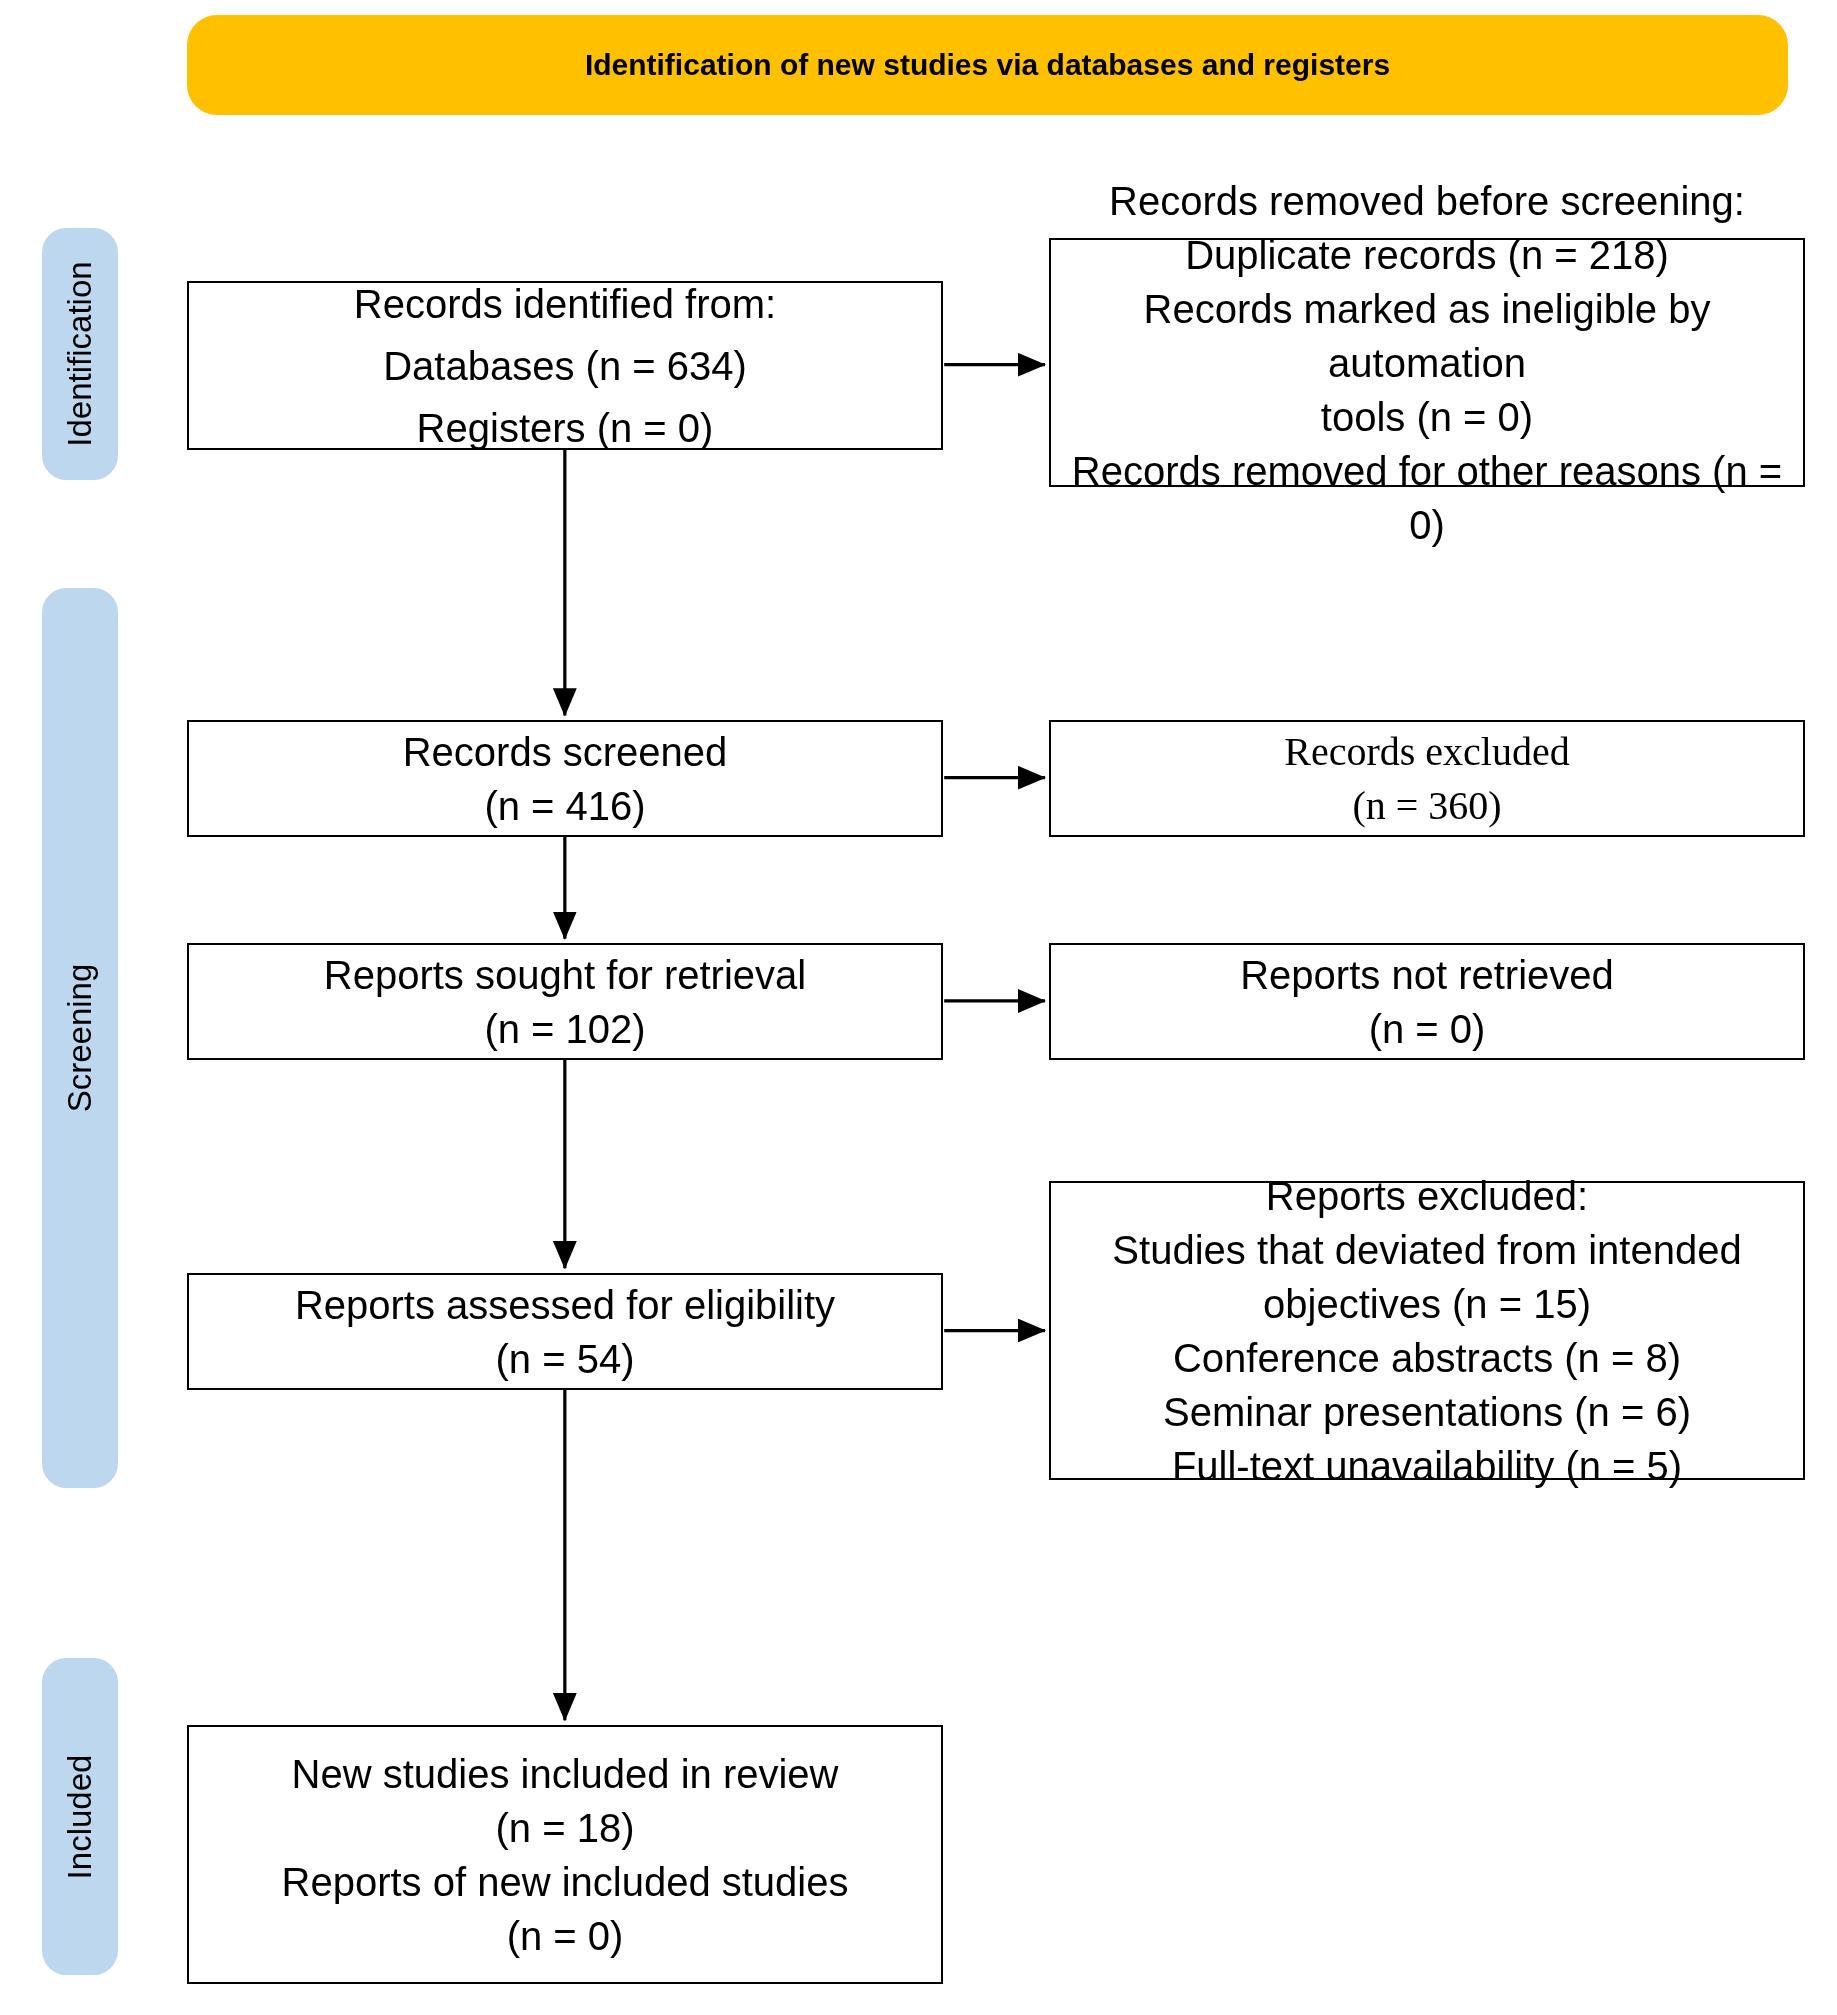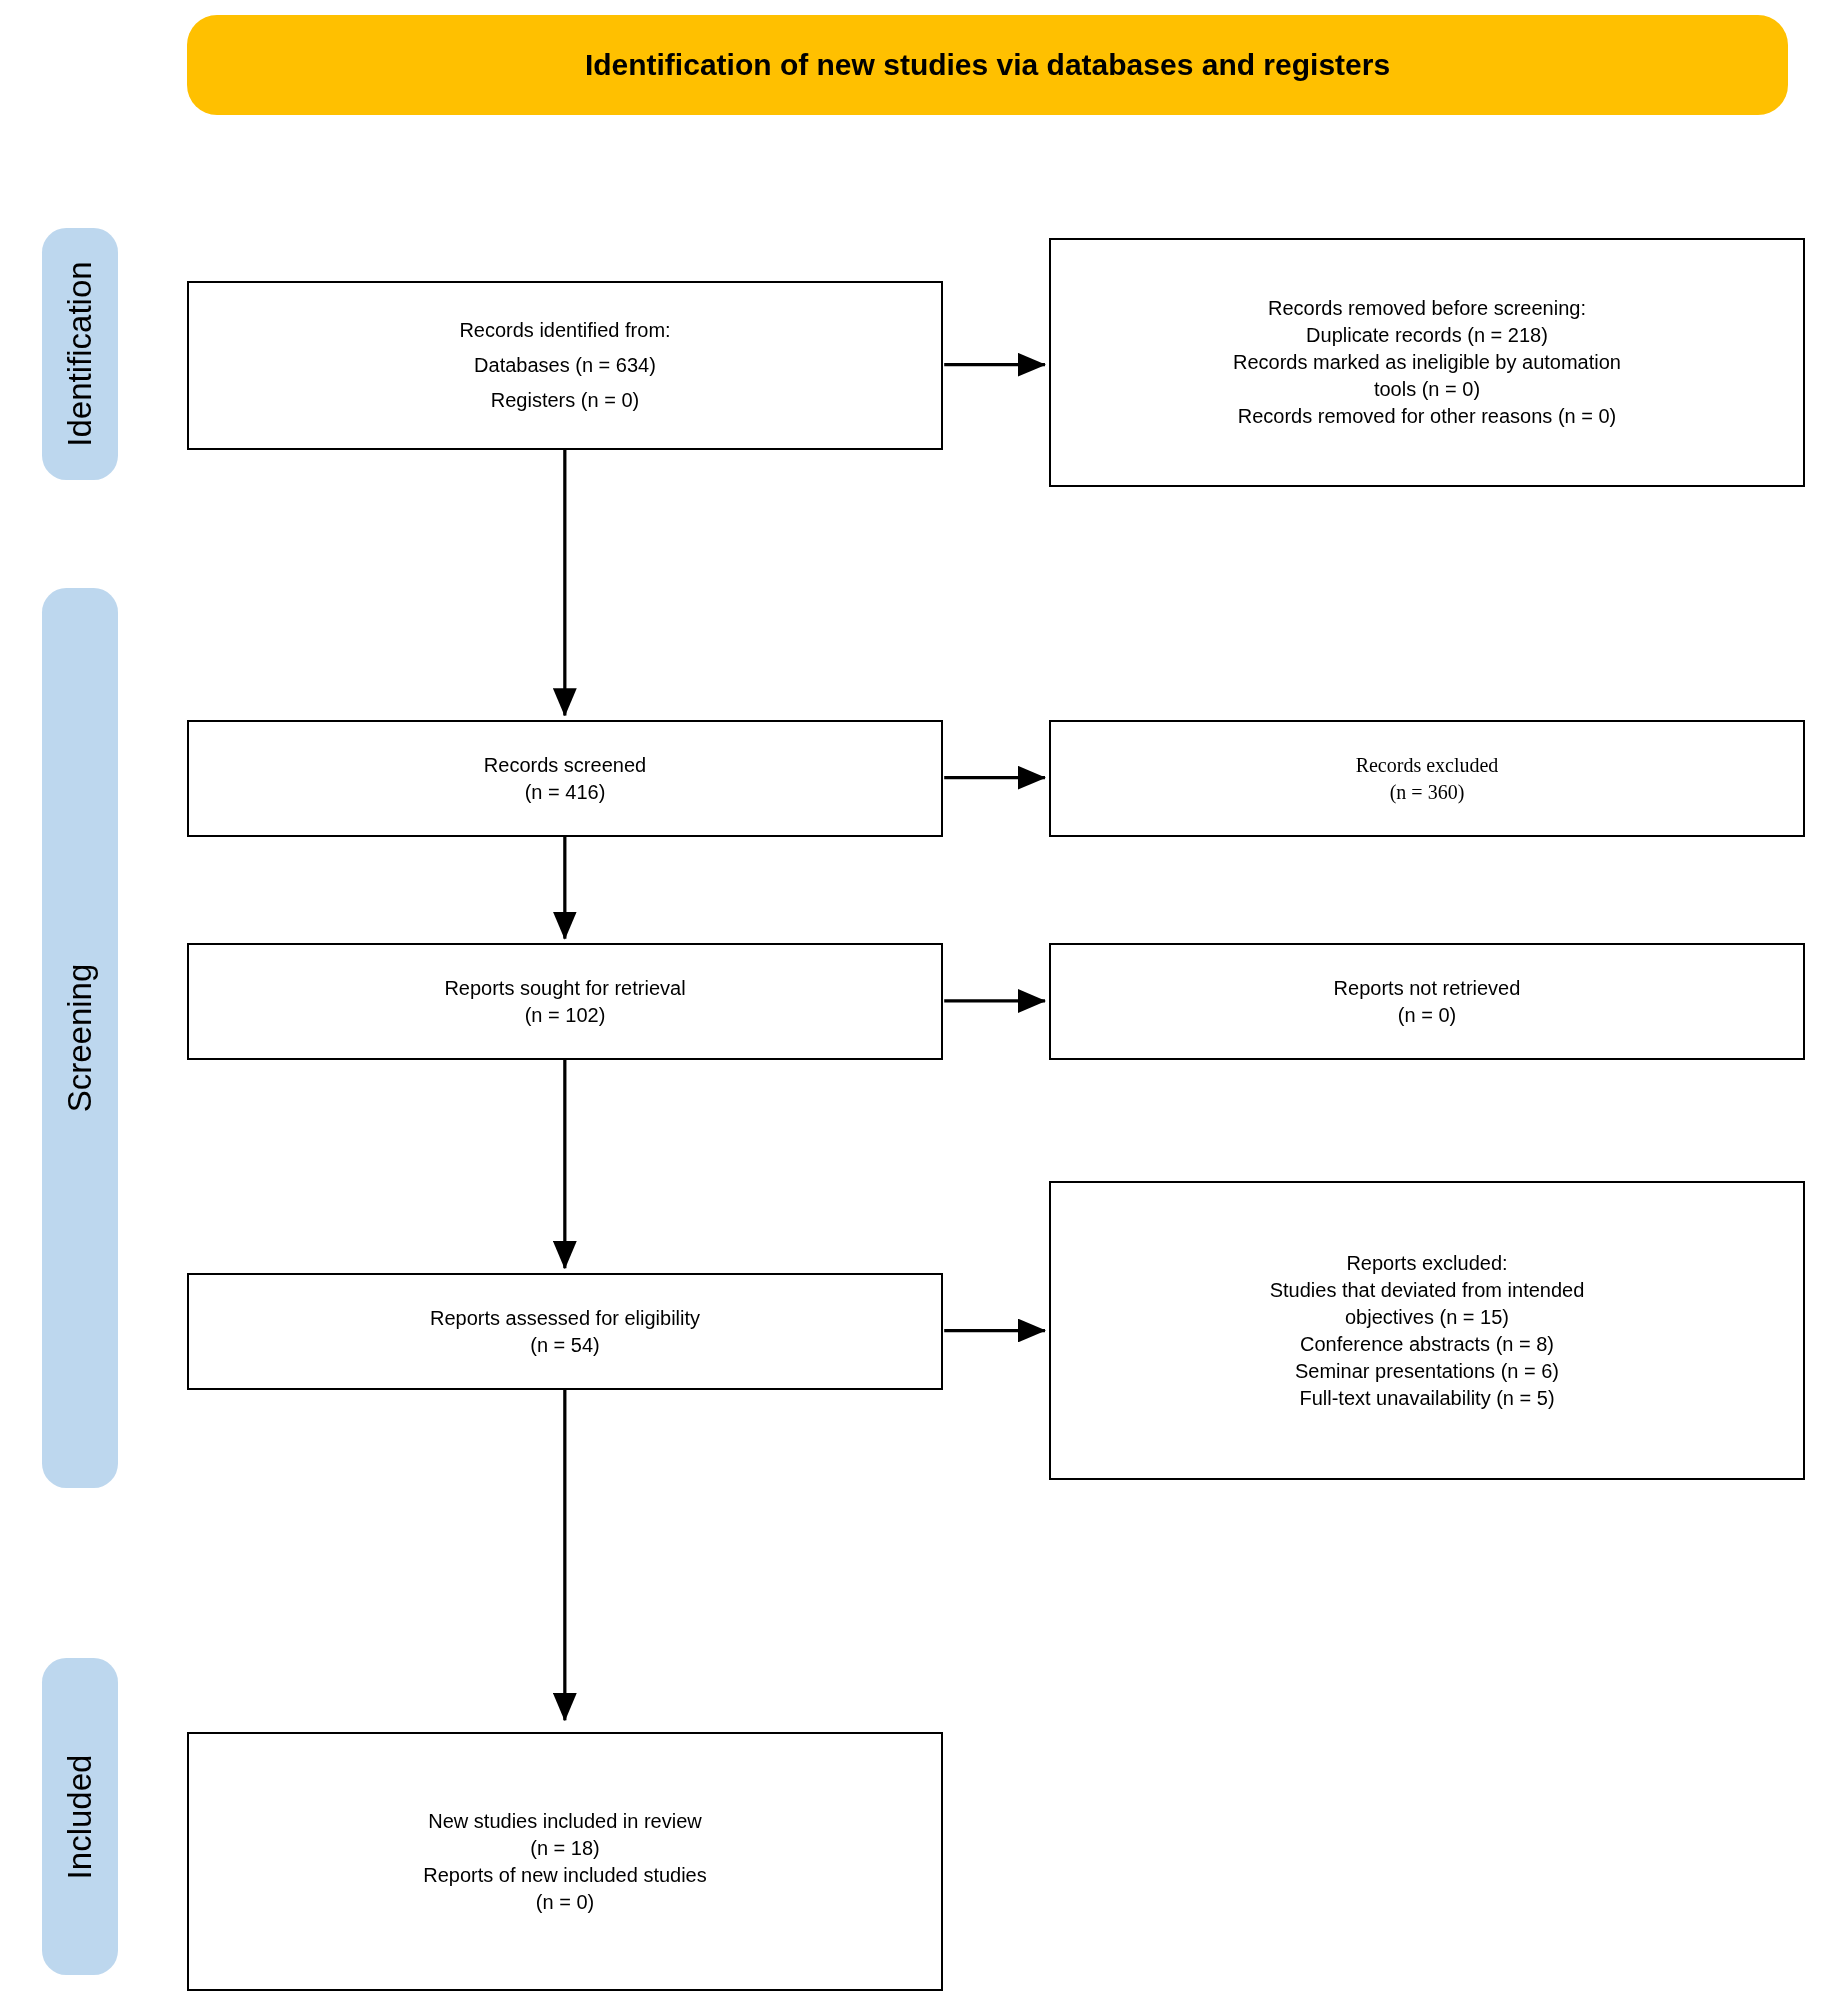--- a/index.html
+++ b/index.html
@@ -43,31 +43,31 @@
   .stage-screening     { top: 588px; height: 900px; }
   .stage-included      { top: 1658px; height: 317px; }
   .box {
     position: absolute;
     background: #ffffff;
     border: 2.7px solid #000000;
     box-sizing: border-box;
     display: flex; flex-direction: column;
     align-items: center; justify-content: center;
     text-align: center;
-    font-size: 20px;
+    font-size: 40px;
     line-height: 1.35;
     padding: 5.4px 16.3px;
   }
   .col-left  { left: 187px;  width: 756px; }
   .col-right { left: 1049px; width: 756px; }
   .b1 { top: 281px;  height: 169px; gap: 8px; }
   .b2 { top: 720px; height: 117px; }
   .b3 { top: 943px; height: 117px; }
   .b4 { top: 1273px; height: 117px; }
-  .b5 { top: 1725px; height: 259px; margin-top: 7px; }
+  .b5 { top: 1725px; height: 259px; }
   .r1 { top: 238px;  height: 249px; }
   .r2 { top: 720px; height: 117px; font-family: Liberation Serif, serif; }
   .r3 { top: 943px; height: 117px; }
   .r4 { top: 1181px; height: 299px; }
   .arrows {
     position: absolute;
     left: 0; top: 0;
     width: 1838px; height: 2015px;
     pointer-events: none;
   }

